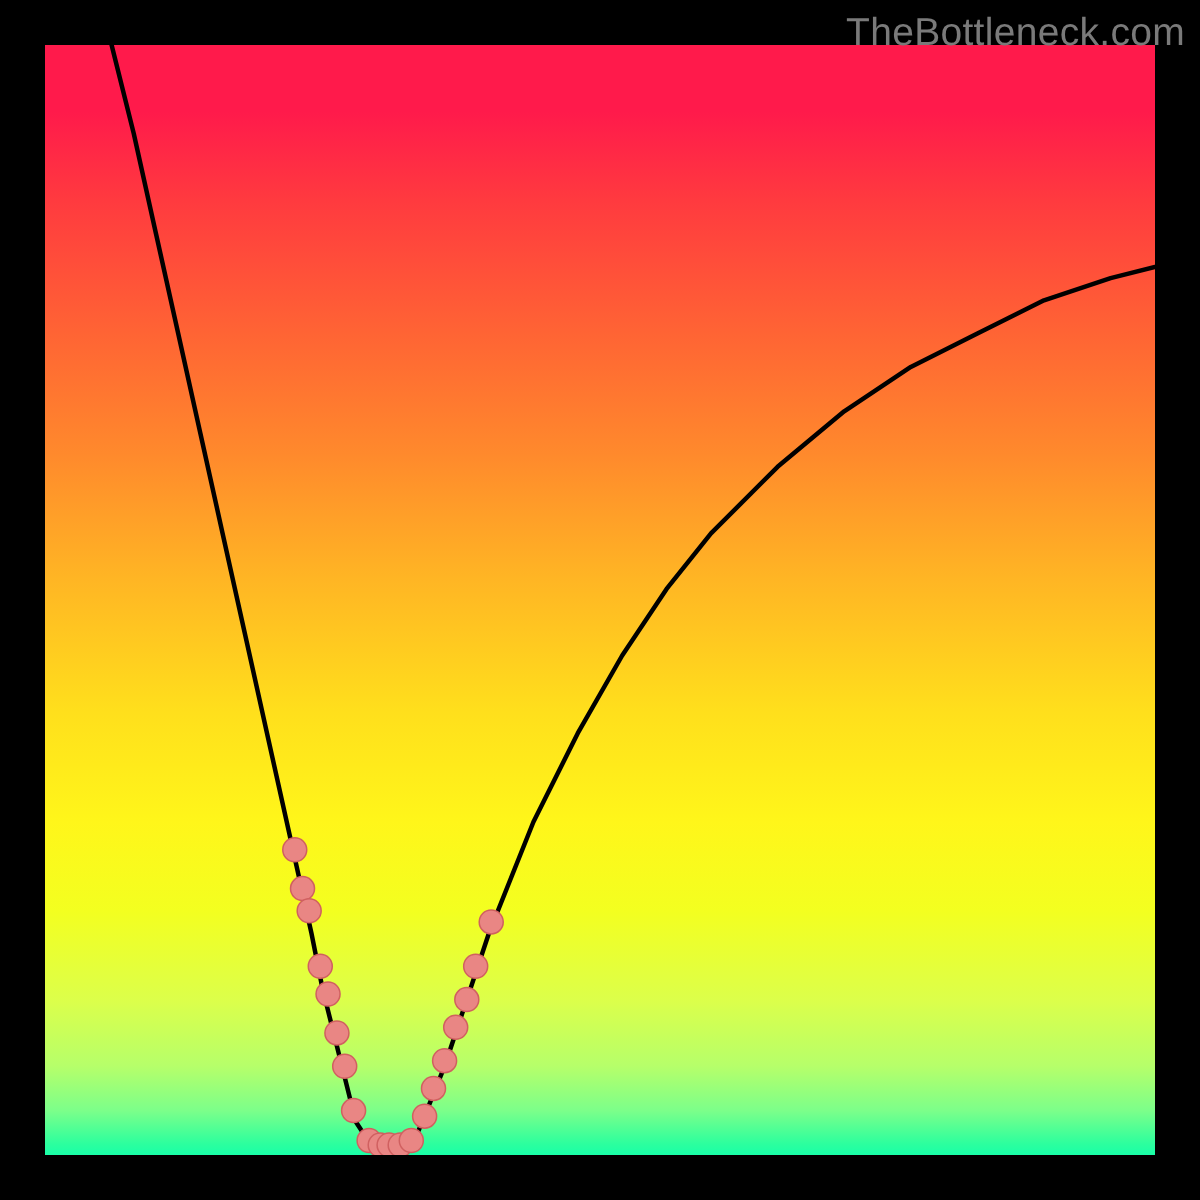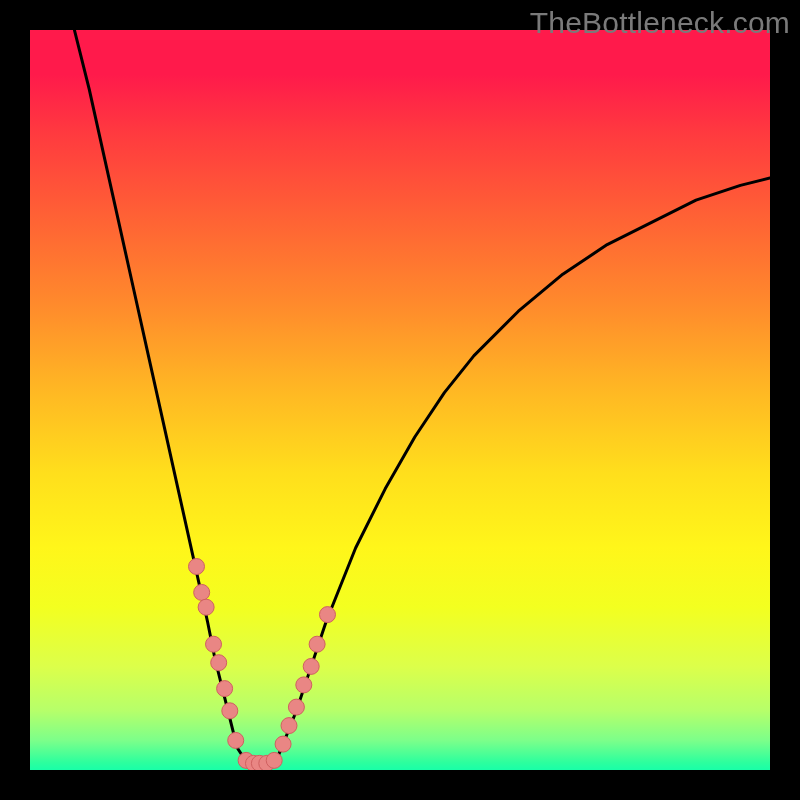--- a/index.html
+++ b/index.html
@@ -15,21 +15,21 @@
     position: relative;
     width: 800px;
     height: 800px;
     background: #000;
   }
   .watermark {
     position: absolute;
     top: 6px;
     right: 10px;
     color: #7a7a7a;
-    font-size: 30px;
+    font-size: 26px;
     font-weight: 500;
     letter-spacing: 0.2px;
     z-index: 3;
   }
   .plot-area {
     position: absolute;
     left: 30px;
     top: 30px;
     width: 740px;
     height: 740px;

